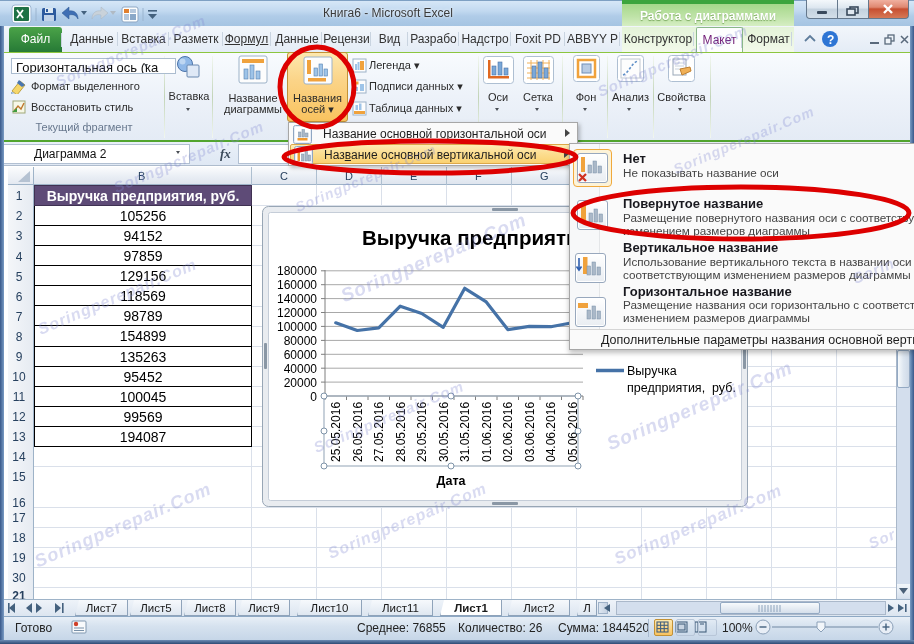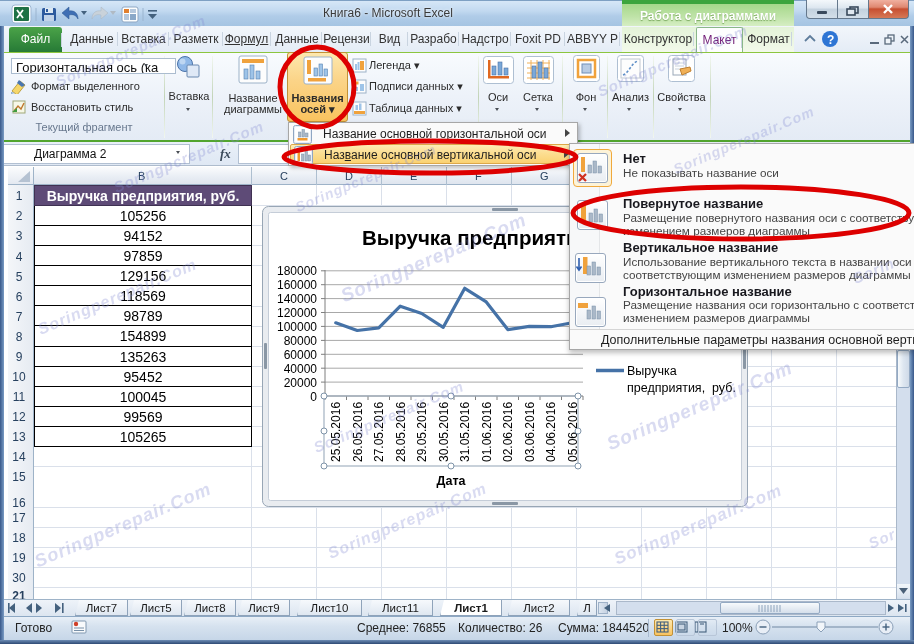--- a/index.html
+++ b/index.html
@@ -202,21 +202,21 @@
 <div class="abs rbtn-label" style="left:222px;top:93px;width:62px;">Название<br>диаграммы</div>
 <div class="abs" id="axbtn" style="left:287px;top:52px;width:61px;height:70px;background:linear-gradient(#fde8ae,#fbd488 40%,#f9c35f);border:1px solid #c29136;border-radius:3px;"></div>
 <svg class="abs" style="left:303px;top:56px" width="30" height="29">
   <rect x="1" y="1" width="28" height="27" rx="2" fill="#fdfdfd" stroke="#9cb2c8"></rect>
   <rect x="4" y="4" width="4" height="14" fill="#f0a23c"></rect>
   <rect x="5" y="22" width="18" height="3.5" fill="#f0a23c"></rect>
   <rect x="11" y="12" width="3.5" height="8" fill="#9ec4e8" stroke="#5580b0" stroke-width="0.6"></rect>
   <rect x="16" y="8" width="3.5" height="12" fill="#9ec4e8" stroke="#5580b0" stroke-width="0.6"></rect>
   <rect x="21" y="13" width="3.5" height="7" fill="#9ec4e8" stroke="#5580b0" stroke-width="0.6"></rect>
 </svg>
-<div class="abs rbtn-label" style="left:287px;top:93px;width:61px;font-weight:bold;">Названия<br>осей ▾</div>
+<div class="abs rbtn-label" style="left:287px;top:93px;width:61px;">Названия<br>осей ▾</div>
 
 <svg class="abs" style="left:352px;top:58px" width="15" height="15">
   <rect x="1" y="1" width="13" height="13" fill="#fdfdfd" stroke="#9cb2c8"></rect>
   <rect x="8" y="3" width="4" height="9" fill="#f0a23c"></rect>
   <rect x="3" y="6" width="2" height="6" fill="#9ec4e8"></rect>
   <rect x="5.5" y="4" width="2" height="8" fill="#9ec4e8"></rect>
 </svg>
 <div class="abs smalltext" style="left:369px;top:59px;">Легенда ▾</div>
 <svg class="abs" style="left:352px;top:79px" width="15" height="15">
   <rect x="1" y="1" width="13" height="13" fill="#fdfdfd" stroke="#9cb2c8"></rect>
@@ -323,21 +323,21 @@
   <div class="cell">94152</div>
   <div class="cell">97859</div>
   <div class="cell">129156</div>
   <div class="cell">118569</div>
   <div class="cell">98789</div>
   <div class="cell">154899</div>
   <div class="cell">135263</div>
   <div class="cell">95452</div>
   <div class="cell">100045</div>
   <div class="cell">99569</div>
-  <div class="cell">105265</div>
+  <div class="cell">194087</div>
 </div>
 
 <svg class="abs" id="chart" style="left:262px;top:206px;z-index:10" width="486" height="301">
   <rect x="0.5" y="0.5" width="485" height="300" rx="6" fill="#e9ecf0" stroke="#98a6b5"></rect>
   <rect x="6.5" y="6.5" width="473" height="288" rx="2" fill="#fff" stroke="#c5cdd8"></rect>
   <g fill="#8a97a5">
     <rect x="230" y="2" width="26" height="3" rx="1"></rect>
     <rect x="230" y="296" width="26" height="3" rx="1"></rect>
     <rect x="2" y="137" width="3" height="26" rx="1"></rect>
     <rect x="481" y="137" width="3" height="26" rx="1"></rect>

